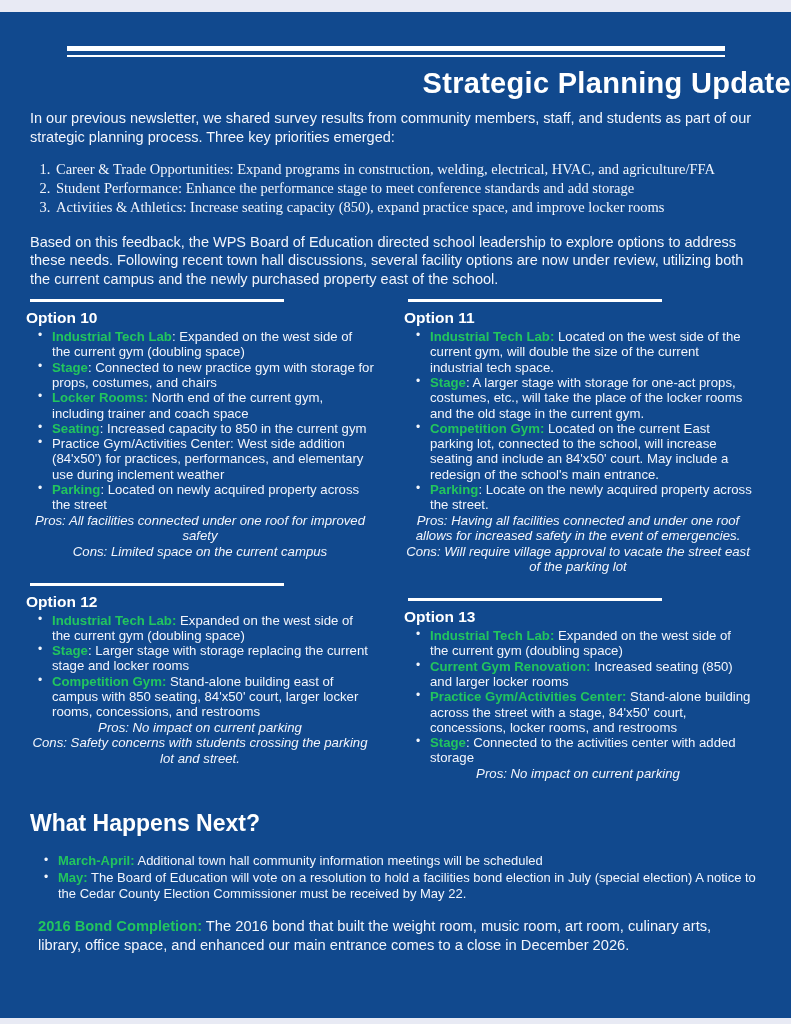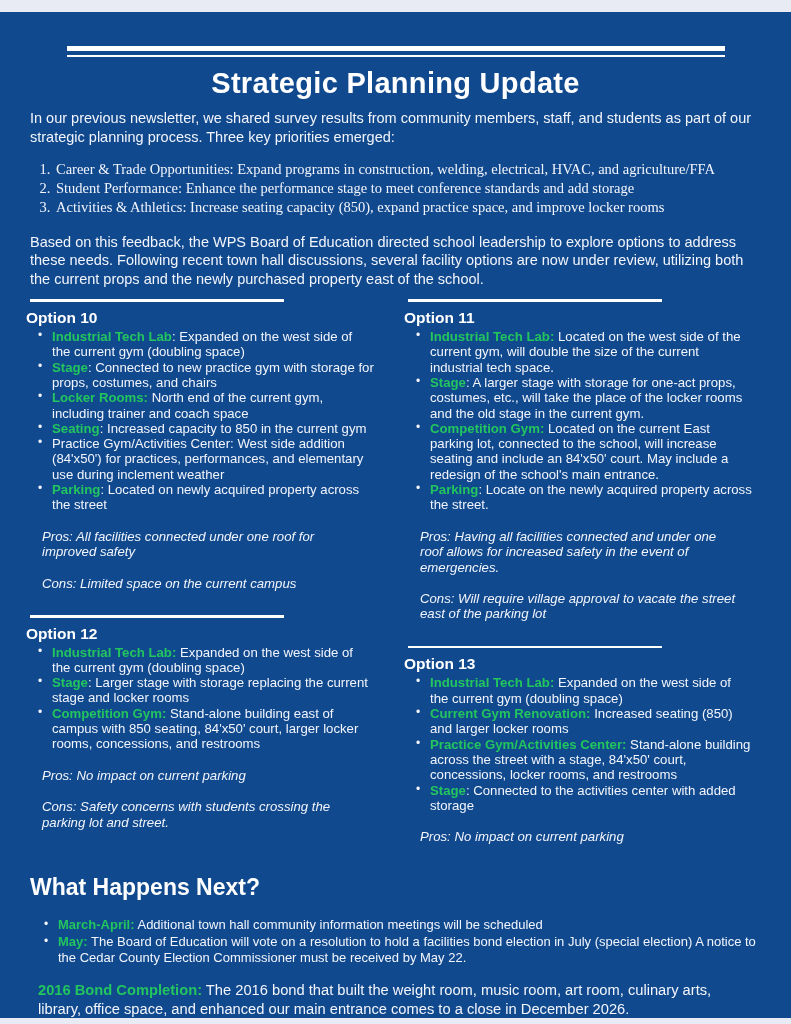--- a/index.html
+++ b/index.html
@@ -14,21 +14,21 @@
   }
   .strip { position:absolute; left:0; width:100%; background:#e8eaf4; }
   .strip.top { top:0; height:12px; }
   .strip.bottom { bottom:0; height:6px; }
 
   .rules { width:658px; margin:46px auto 0; }
   .rule-thick { height:5px; background:#ffffff; }
   .rule-thin  { height:2px; background:#ffffff; margin-top:4px; }
 
   h1.title {
-    margin:10px 0 6px; text-align:center;
+    margin:10px 0 6px; text-align:right;
     font-size:29px; font-weight:700; letter-spacing:.3px; color:#ffffff;
   }
   .intro, .feedback {
     margin:9px 30px 0 30px; font-size:14.5px; line-height:1.31;
   }
   .feedback { margin-top:16px; }
   ol.priorities {
     margin:13px 26px 0 32px; padding-left:22px;
     font-size:14.5px; line-height:1.3;font-family:Liberation Serif, serif;
   }
@@ -39,21 +39,21 @@
   .opt-rule { height:2.5px; background:#ffffff; width:254px; margin:0 0 7px 4px; }
   .opt-title { margin:0 0 2px; font-size:15.5px; font-weight:700; color:#ffffff; }
   ul.opt-list { list-style:none; margin:0; padding:0; }
   ul.opt-list li {
     position:relative; padding-left:26px;
     font-size:13.2px; line-height:1.16; margin:0;
   }
   ul.opt-list li::before {
     content:"•"; position:absolute; left:12px; top:0; font-size:12px;
   }
-  .pc { margin:16px; font-style:italic; font-size:13.2px; line-height:1.17; }
+  .pc { margin:0; font-style:italic; font-size:13.2px; line-height:1.17;text-align:center; }
   .section + .section { margin-top:24px; }
   b { font-weight:700; color:#22c55e; }
 
   h2.next-heading {
     margin:44px 0 0 4px; font-size:23px; font-weight:700; color:#ffffff;
   }
   ul.next-list { list-style:none; margin:16px 30px 0 42px; padding:0; }
   ul.next-list li {
     position:relative; padding-left:16px;
     font-size:13px; line-height:1.28;
@@ -77,21 +77,21 @@
   <h1 class="title">Strategic Planning Update</h1>
 
   <p class="intro">In our previous newsletter, we shared survey results from community members, staff, and students as part of our strategic planning process. Three key priorities emerged:</p>
 
   <ol class="priorities">
     <li>Career &amp; Trade Opportunities: Expand programs in construction, welding, electrical, HVAC, and agriculture/FFA</li>
     <li>Student Performance: Enhance the performance stage to meet conference standards and add storage</li>
     <li>Activities &amp; Athletics: Increase seating capacity (850), expand practice space, and improve locker rooms</li>
   </ol>
 
-  <p class="feedback">Based on this feedback, the WPS Board of Education directed school leadership to explore options to address these needs. Following recent town hall discussions, several facility options are now under review, utilizing both the current props and the newly purchased property east of the school.</p>
+  <p class="feedback">Based on this feedback, the WPS Board of Education directed school leadership to explore options to address these needs. Following recent town hall discussions, several facility options are now under review, utilizing both the current campus and the newly purchased property east of the school.</p>
 
   <div class="columns">
     <div class="col">
 
       <div class="section">
         <div class="opt-rule"></div>
         <h3 class="opt-title">Option 10</h3>
         <ul class="opt-list">
           <li><b>Industrial Tech Lab</b><span>: Expanded on the west side of the current gym (doubling space)</span></li>
           <li><b>Stage</b><span>: Connected to new practice gym with storage for props, costumes, and chairs</span></li>

